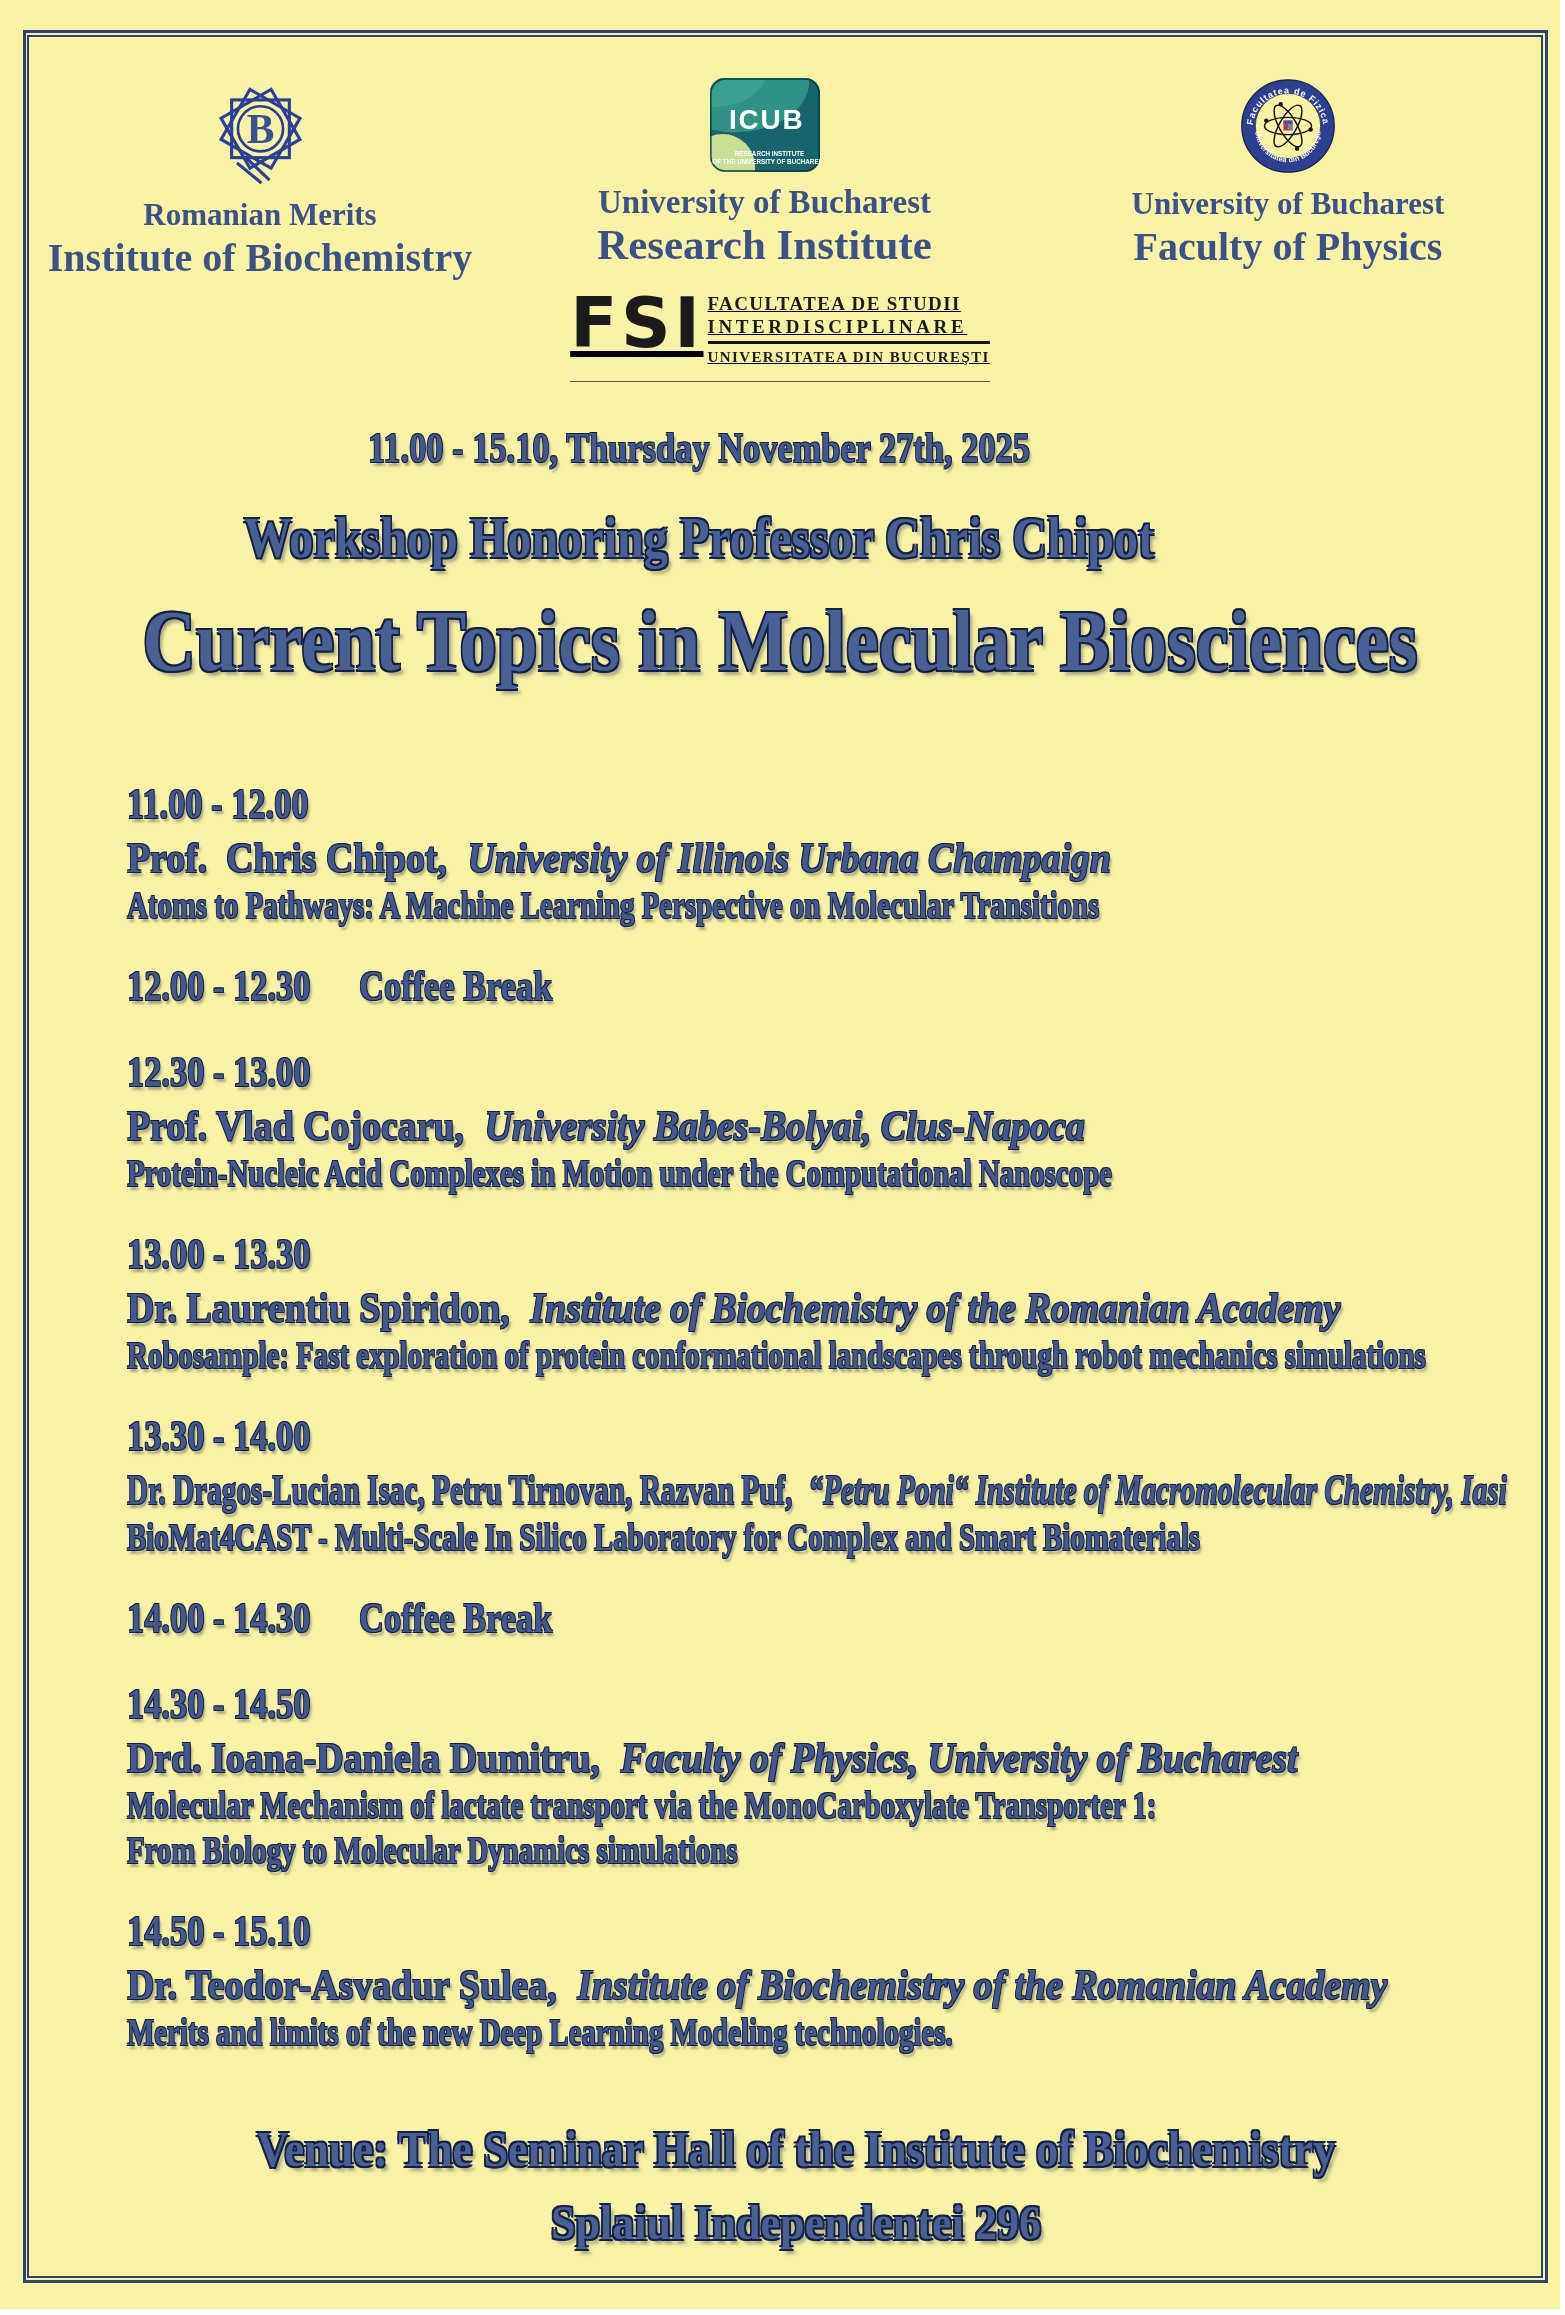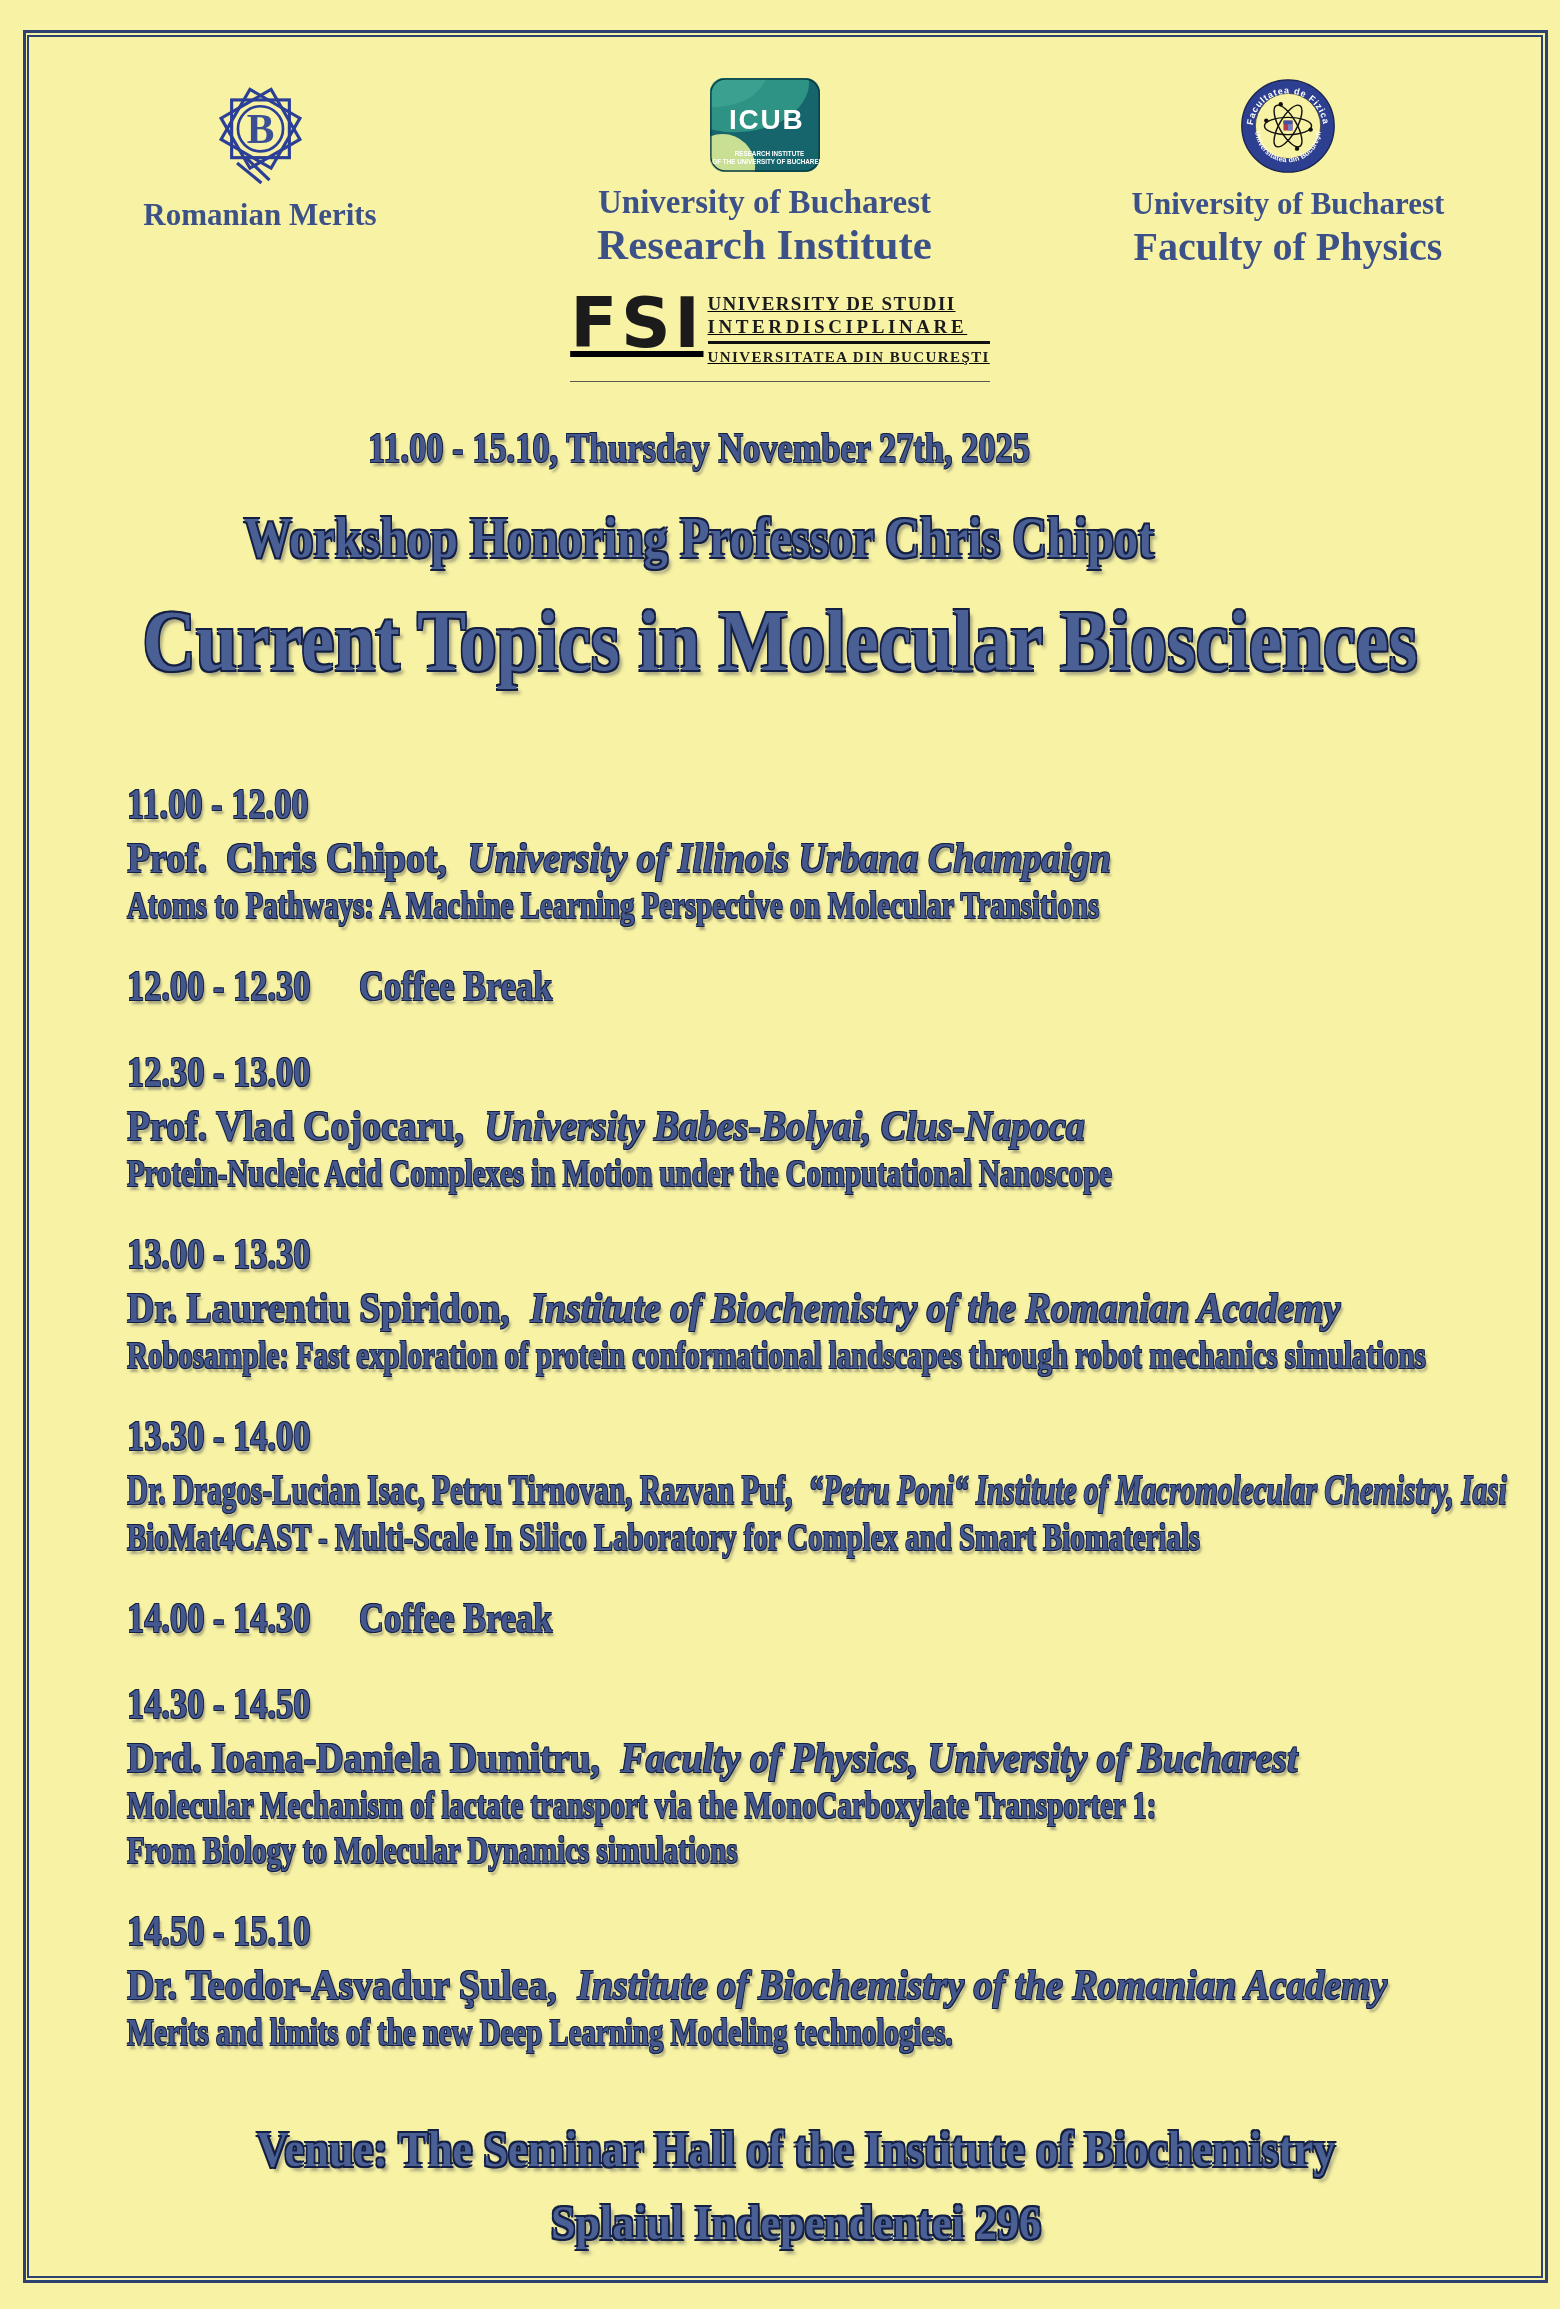--- a/index.html
+++ b/index.html
@@ -85,20 +85,21 @@
       <g stroke="#2c3f97" stroke-width="3.5" fill="none">
         <rect x="24" y="24" width="64" height="64"></rect>
         <rect x="24" y="24" width="64" height="64" transform="rotate(30 56 56)"></rect>
         <rect x="24" y="24" width="64" height="64" transform="rotate(60 56 56)"></rect>
         <path d="M30,94 L57,116 M41,89 L66,113"></path>
       </g>
       <circle cx="56" cy="56" r="25" fill="#f8f3a4" stroke="#2c3f97" stroke-width="3"></circle>
       <text x="56" y="72" text-anchor="middle" font-family="Liberation Serif, serif" font-weight="bold" font-size="46" fill="#3a4f94">B</text>
     </svg>
     <div class="cap-org">Romanian Merits</div>
+    <div class="cap-name">Institute of Biochemistry</div>
   </div>
 
   <div class="hdr hdr-center">
     <svg width="110" height="94" viewBox="0 0 122 104">
       <defs>
         <clipPath id="icubClip">
             <rect x="0" y="0" width="122" height="104" rx="16"></rect>
           </clipPath>
       </defs>
       <g clip-path="url(#icubClip)">
@@ -148,21 +149,21 @@
       </g>
     </svg>
     <div class="cap-org">University of Bucharest</div>
     <div class="cap-name">Faculty of Physics</div>
   </div>
 
   <div class="fsi-row">
     <div class="fsi-lockup">
       <span class="fsi-mark">FSI</span>
       <div class="fsi-text">
-        <div class="fsi-l1">UNIVERSITY DE STUDII</div>
+        <div class="fsi-l1">FACULTATEA DE STUDII</div>
         <div class="fsi-l2">INTERDISCIPLINARE</div>
         <div class="fsi-rule"></div>
         <div class="fsi-l3">UNIVERSITATEA DIN BUCUREŞTI</div>
       </div>
     </div>
   </div>
 
   <div class="dateline o-sm">11.00 - 15.10, Thursday November 27th, 2025</div>
   <div class="subtitle o-lg">Workshop Honoring Professor Chris Chipot</div>
   <h1 class="title o-lg">Current Topics in Molecular Biosciences</h1>

